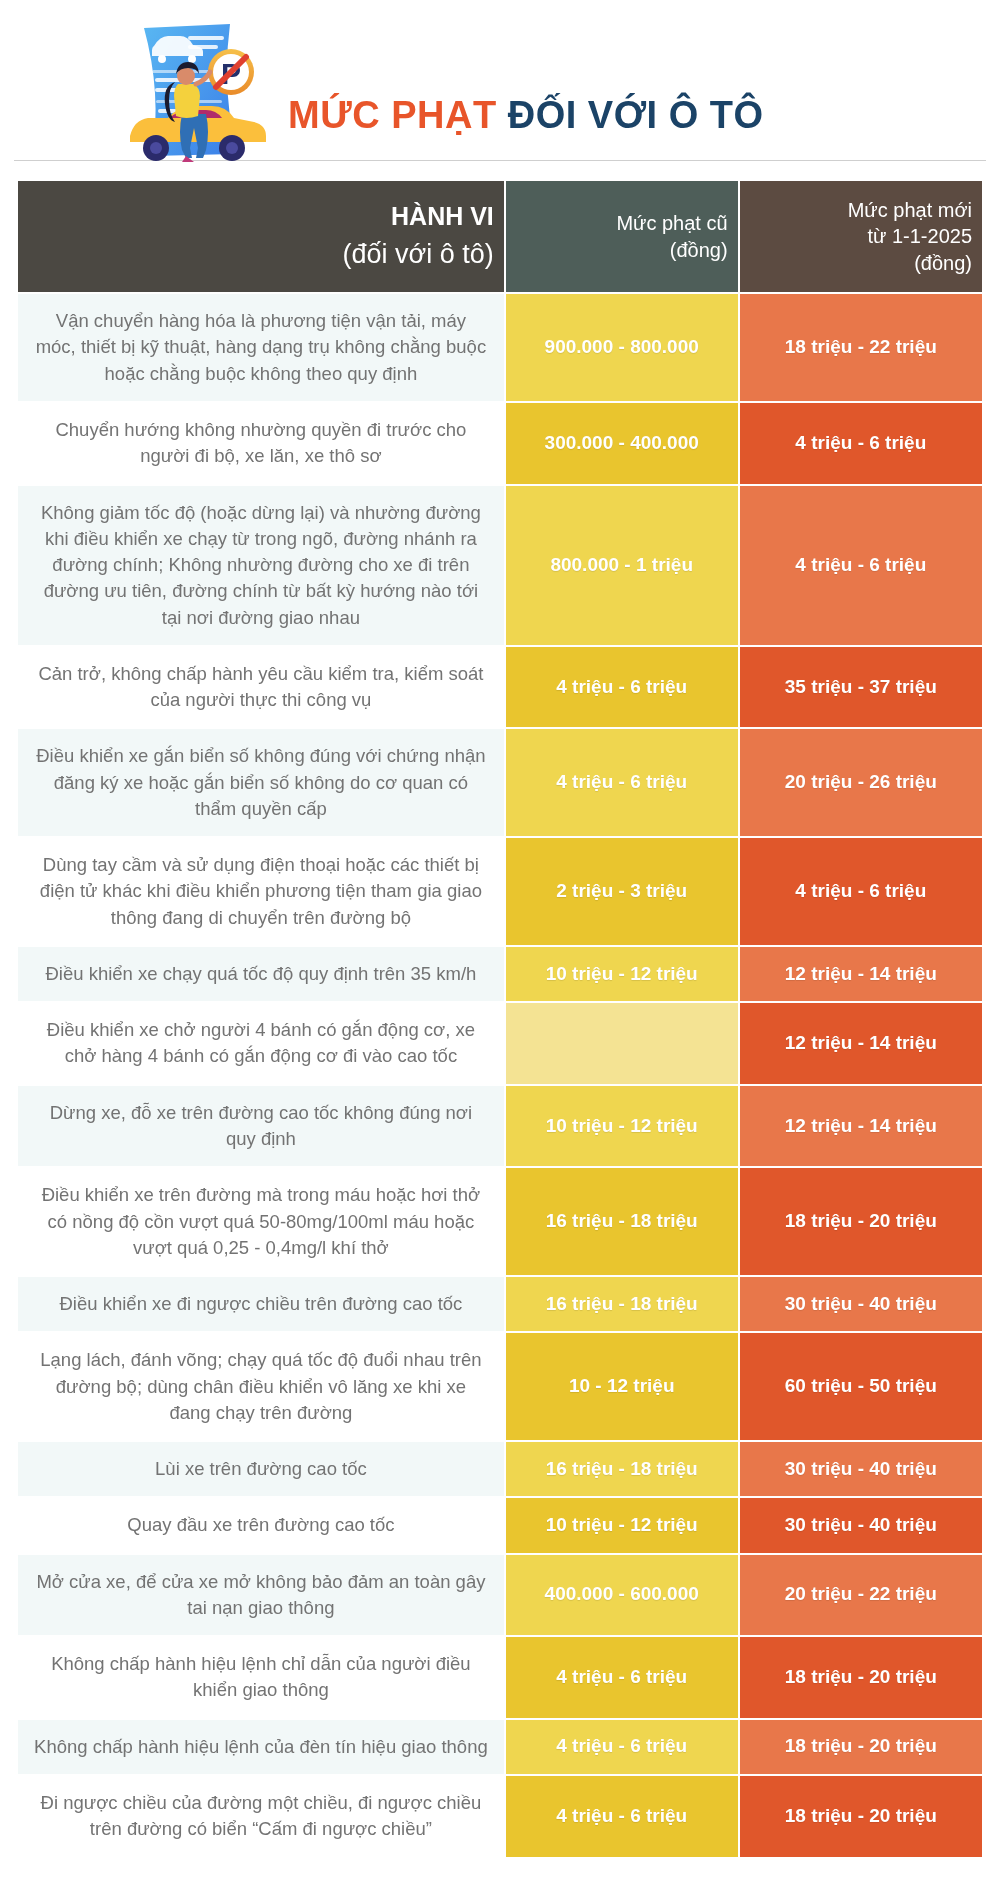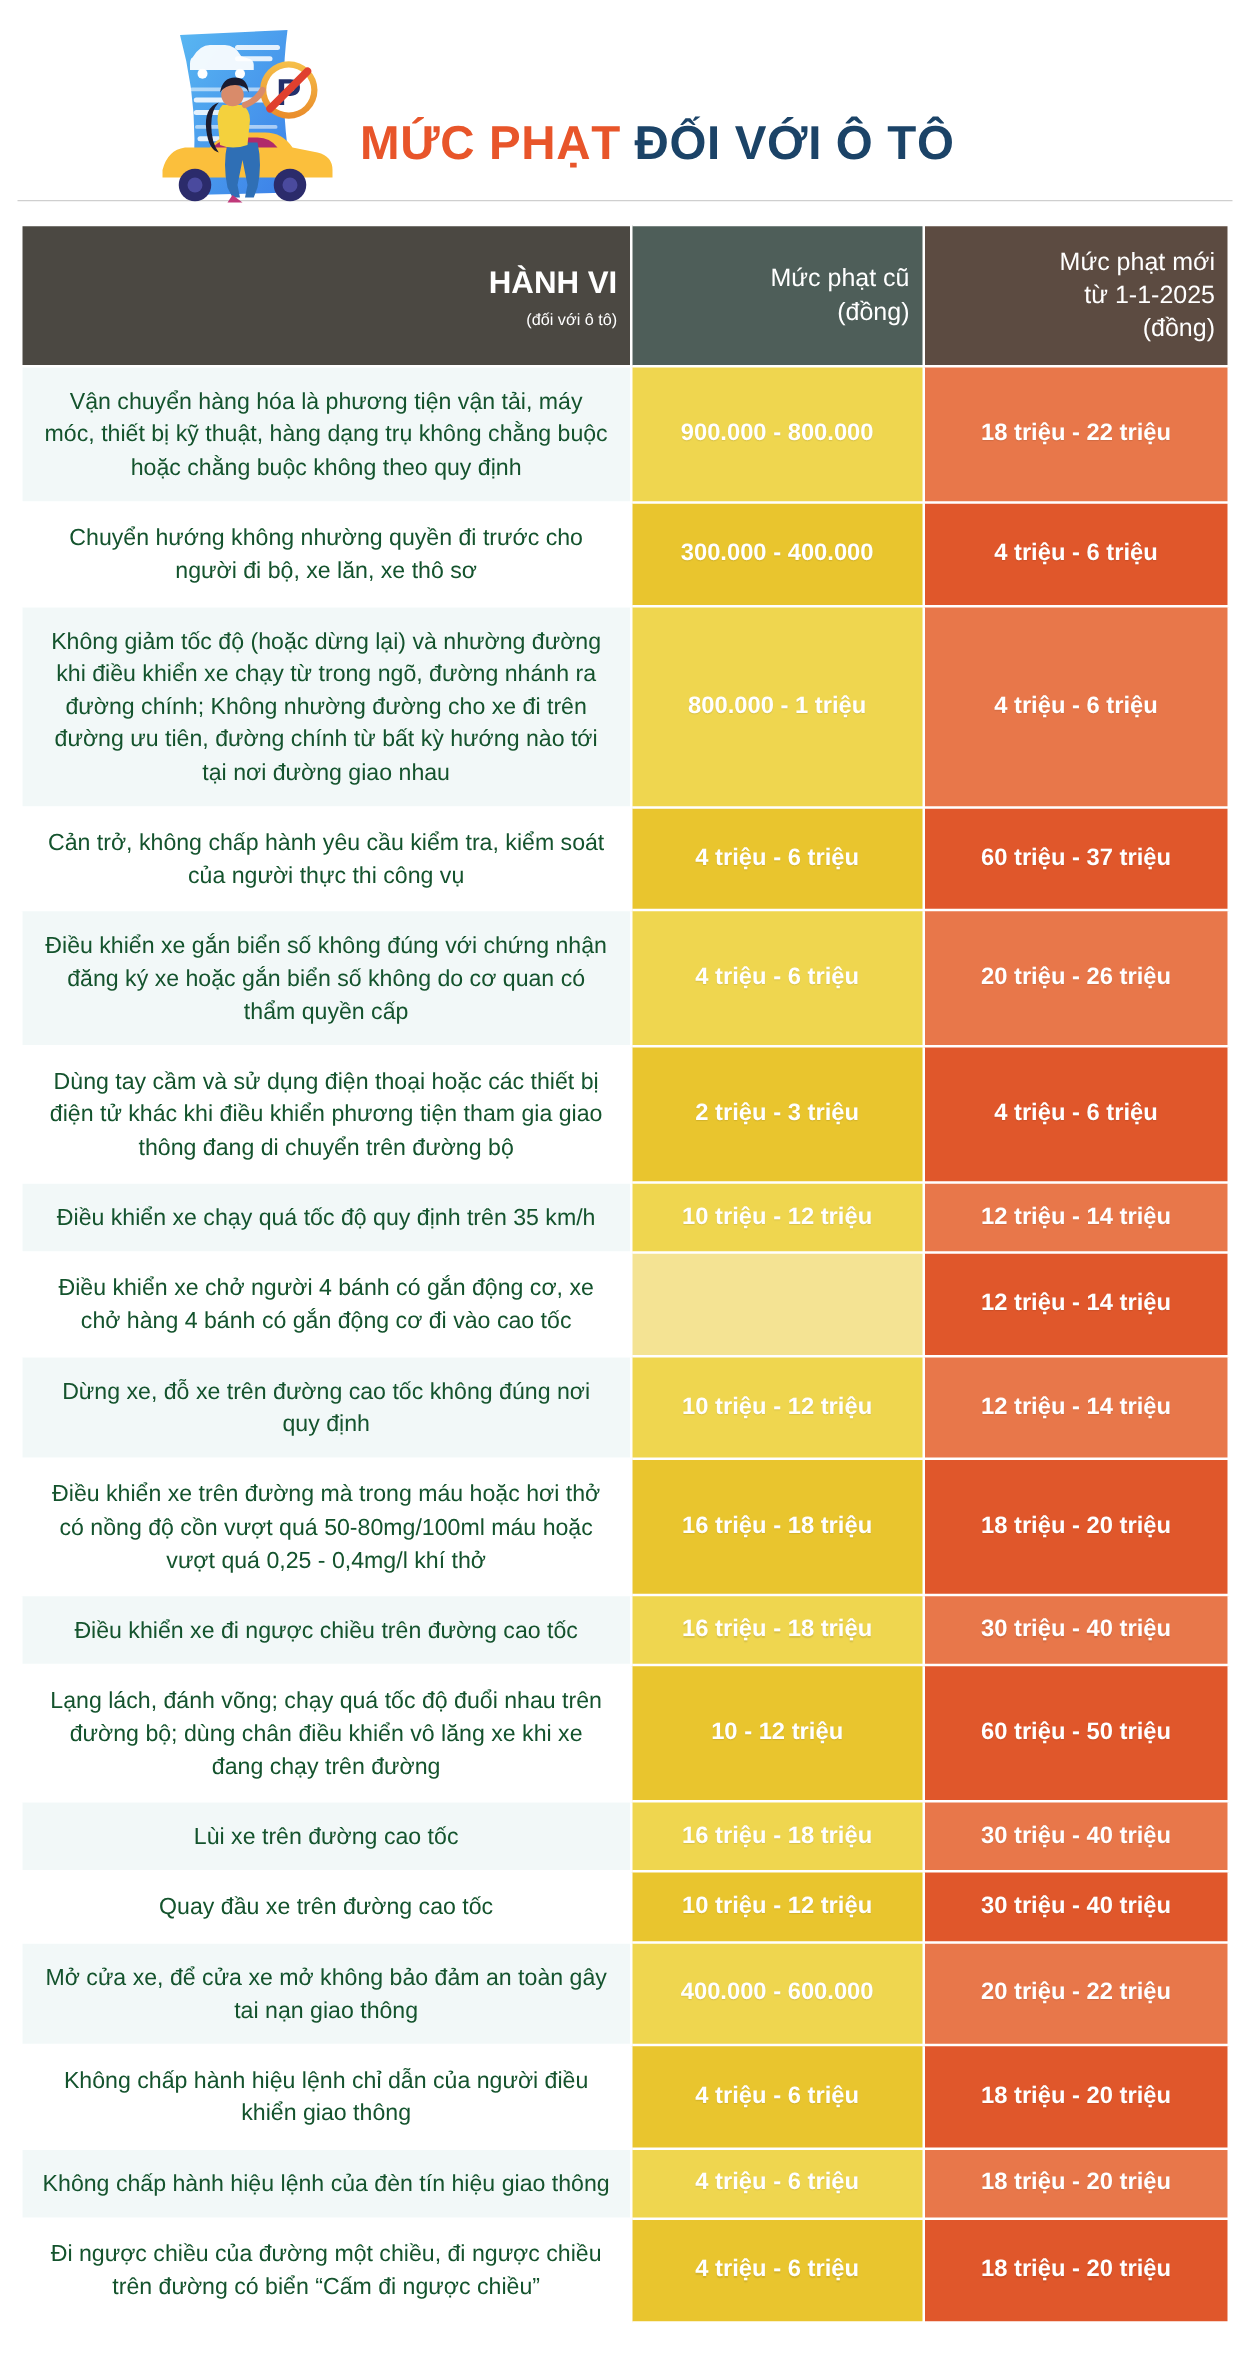--- a/index.html
+++ b/index.html
@@ -58,33 +58,33 @@
   thead th{
     color:#ffffff;
     font-weight:bold;
     text-align:right;
     vertical-align:middle;
     padding:16px 10px;
     border:2px solid #ffffff;
     line-height:1.32;
   }
   th.h1{background:#4B4842;font-size:25px;}
-  th.h1 .sub{display:block;font-size:13px;font-weight:normal;margin-top:4px;}
+  th.h1 .sub{display:block;font-size:27px;font-weight:normal;margin-top:4px;}
   th.h2{background:#4E5E59;font-size:20px;font-weight:normal;}
   th.h3{background:#5C4B41;font-size:20px;font-weight:normal;}
   th.h2 span,th.h3 span{display:block;}
 
   tbody td{
     border:2px solid #ffffff;
     vertical-align:middle;
     line-height:1.42;
   }
   td.act{
     background:#ffffff;
-    color:#14532d;
+    color:#737373;
     font-size:18.5px;
     text-align:center;
     padding:14px 16px;
   }
   tr.alt td.act{background:#F2F8F8;}
 
   td.old{
     font-size:19px;
     font-weight:bold;
     color:#ffffff;
@@ -210,21 +210,21 @@
             <td class="newf">4 triệu - 6 triệu</td>
           </tr>
           <tr class="alt">
             <td class="act">Không giảm tốc độ (hoặc dừng lại) và nhường đường khi điều khiển xe chạy từ trong ngõ, đường nhánh ra đường chính; Không nhường đường cho xe đi trên đường ưu tiên, đường chính từ bất kỳ hướng nào tới tại nơi đường giao nhau</td>
             <td class="old">800.000 - 1 triệu</td>
             <td class="newf">4 triệu - 6 triệu</td>
           </tr>
           <tr>
             <td class="act">Cản trở, không chấp hành yêu cầu kiểm tra, kiểm soát của người thực thi công vụ</td>
             <td class="old">4 triệu - 6 triệu</td>
-            <td class="newf">60 triệu - 37 triệu</td>
+            <td class="newf">35 triệu - 37 triệu</td>
           </tr>
           <tr class="alt">
             <td class="act">Điều khiển xe gắn biển số không đúng với chứng nhận đăng ký xe hoặc gắn biển số không do cơ quan có thẩm quyền cấp</td>
             <td class="old">4 triệu - 6 triệu</td>
             <td class="newf">20 triệu - 26 triệu</td>
           </tr>
           <tr>
             <td class="act">Dùng tay cầm và sử dụng điện thoại hoặc các thiết bị điện tử khác khi điều khiển phương tiện tham gia giao thông đang di chuyển trên đường bộ</td>
             <td class="old">2 triệu - 3 triệu</td>
             <td class="newf">4 triệu - 6 triệu</td>

